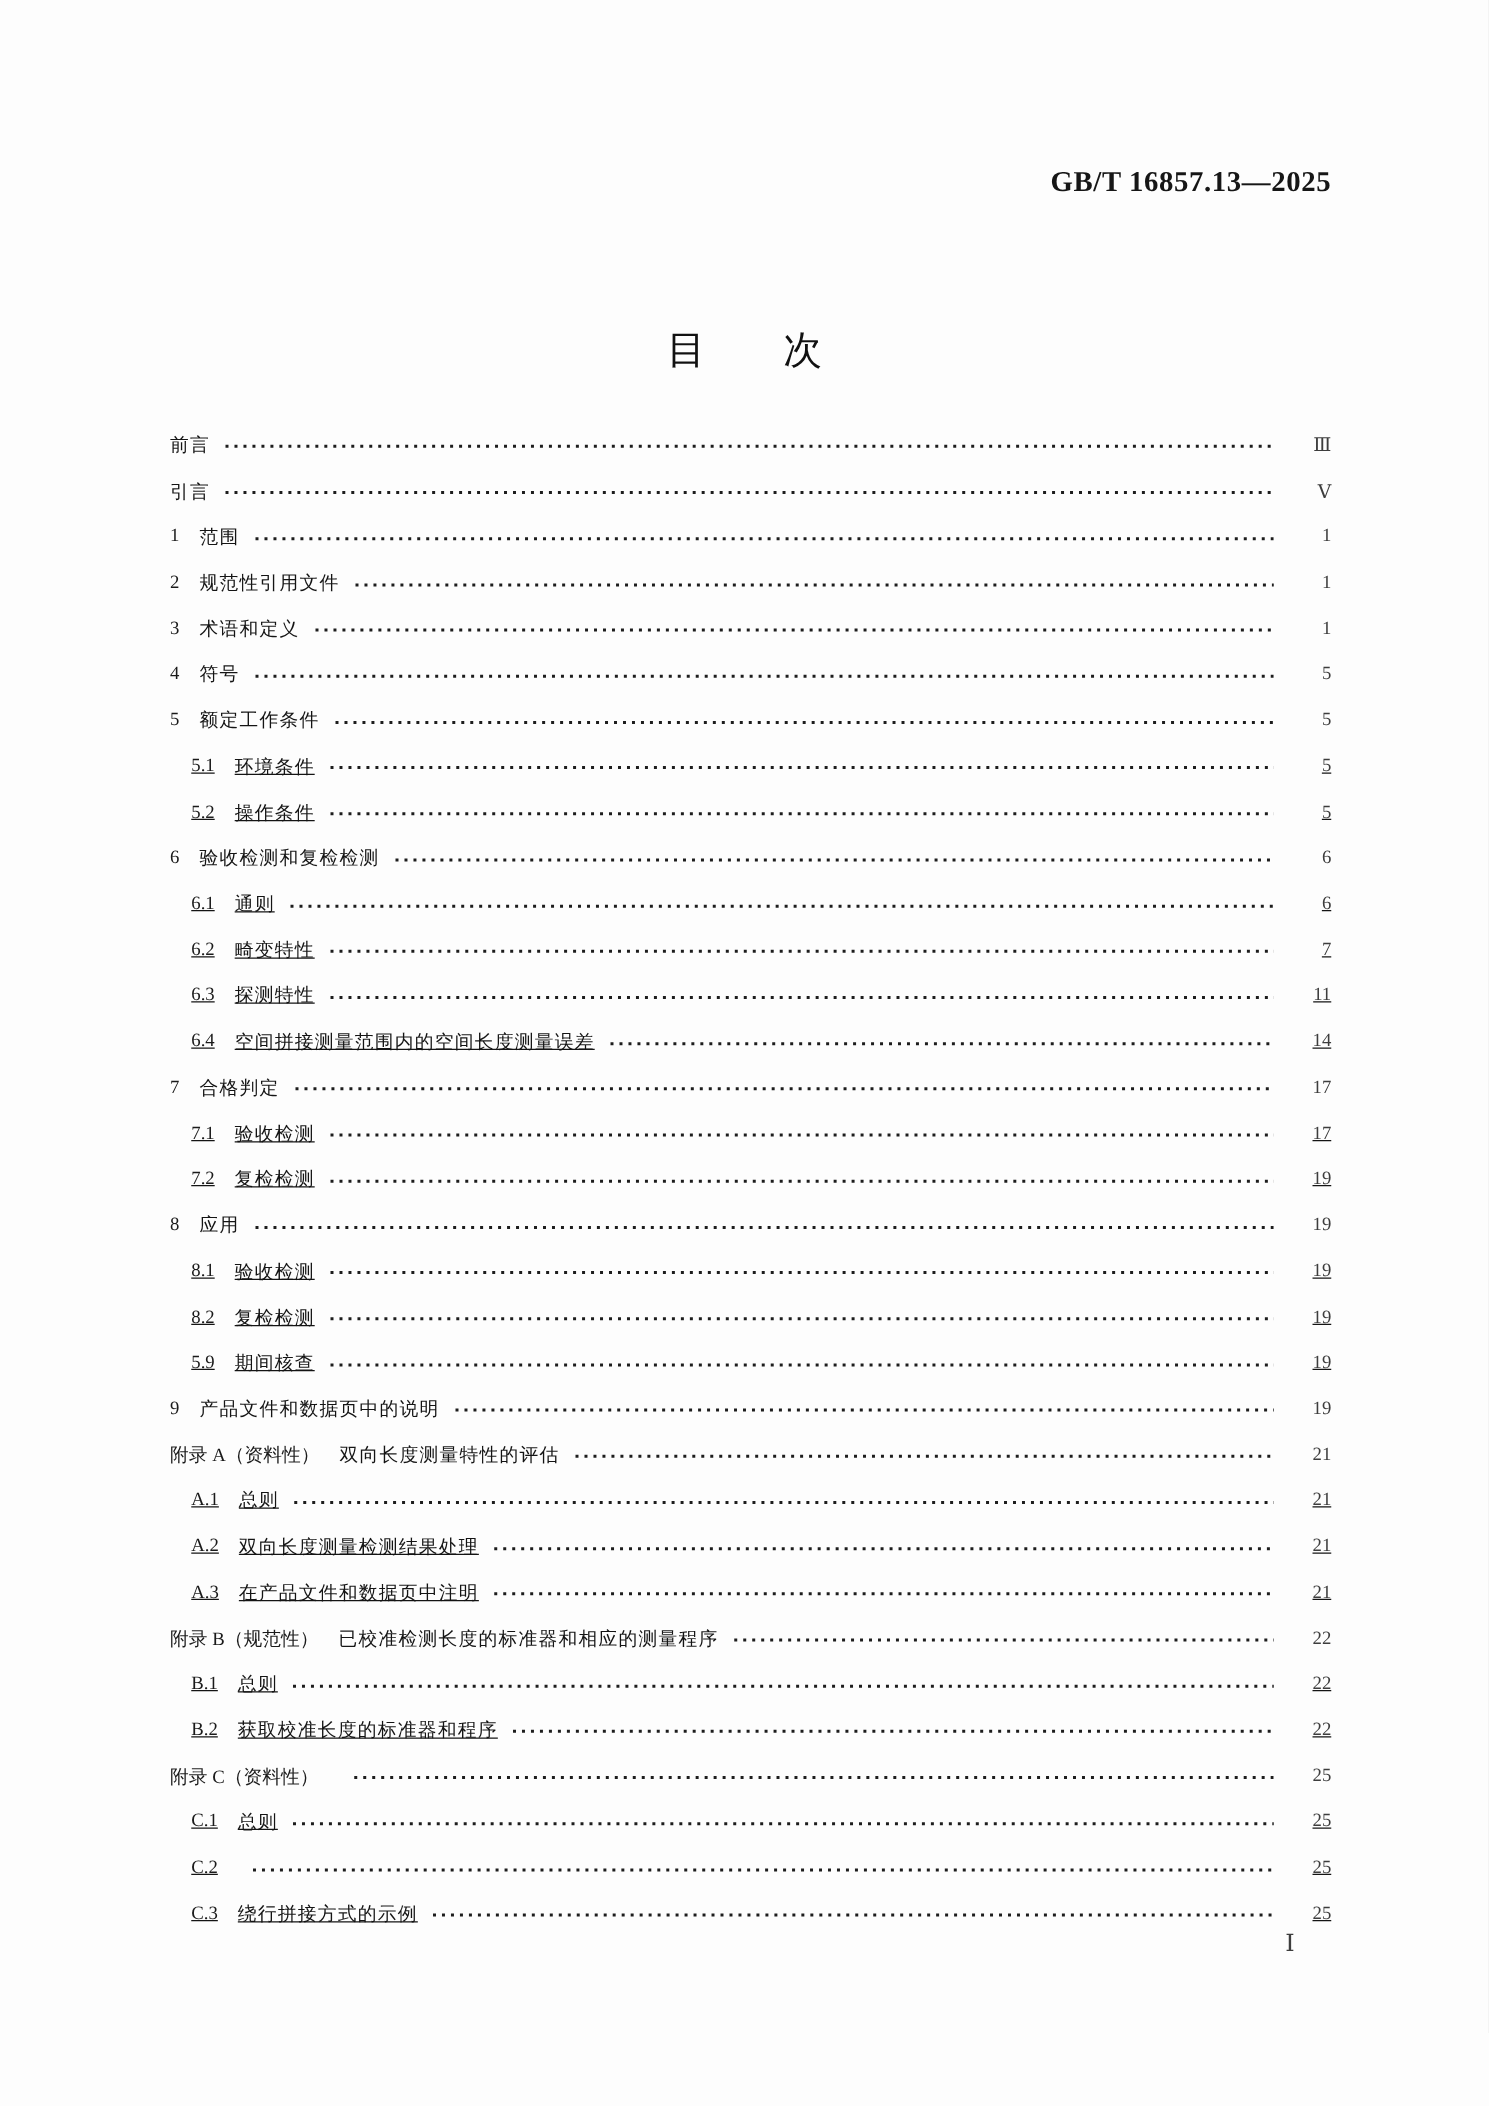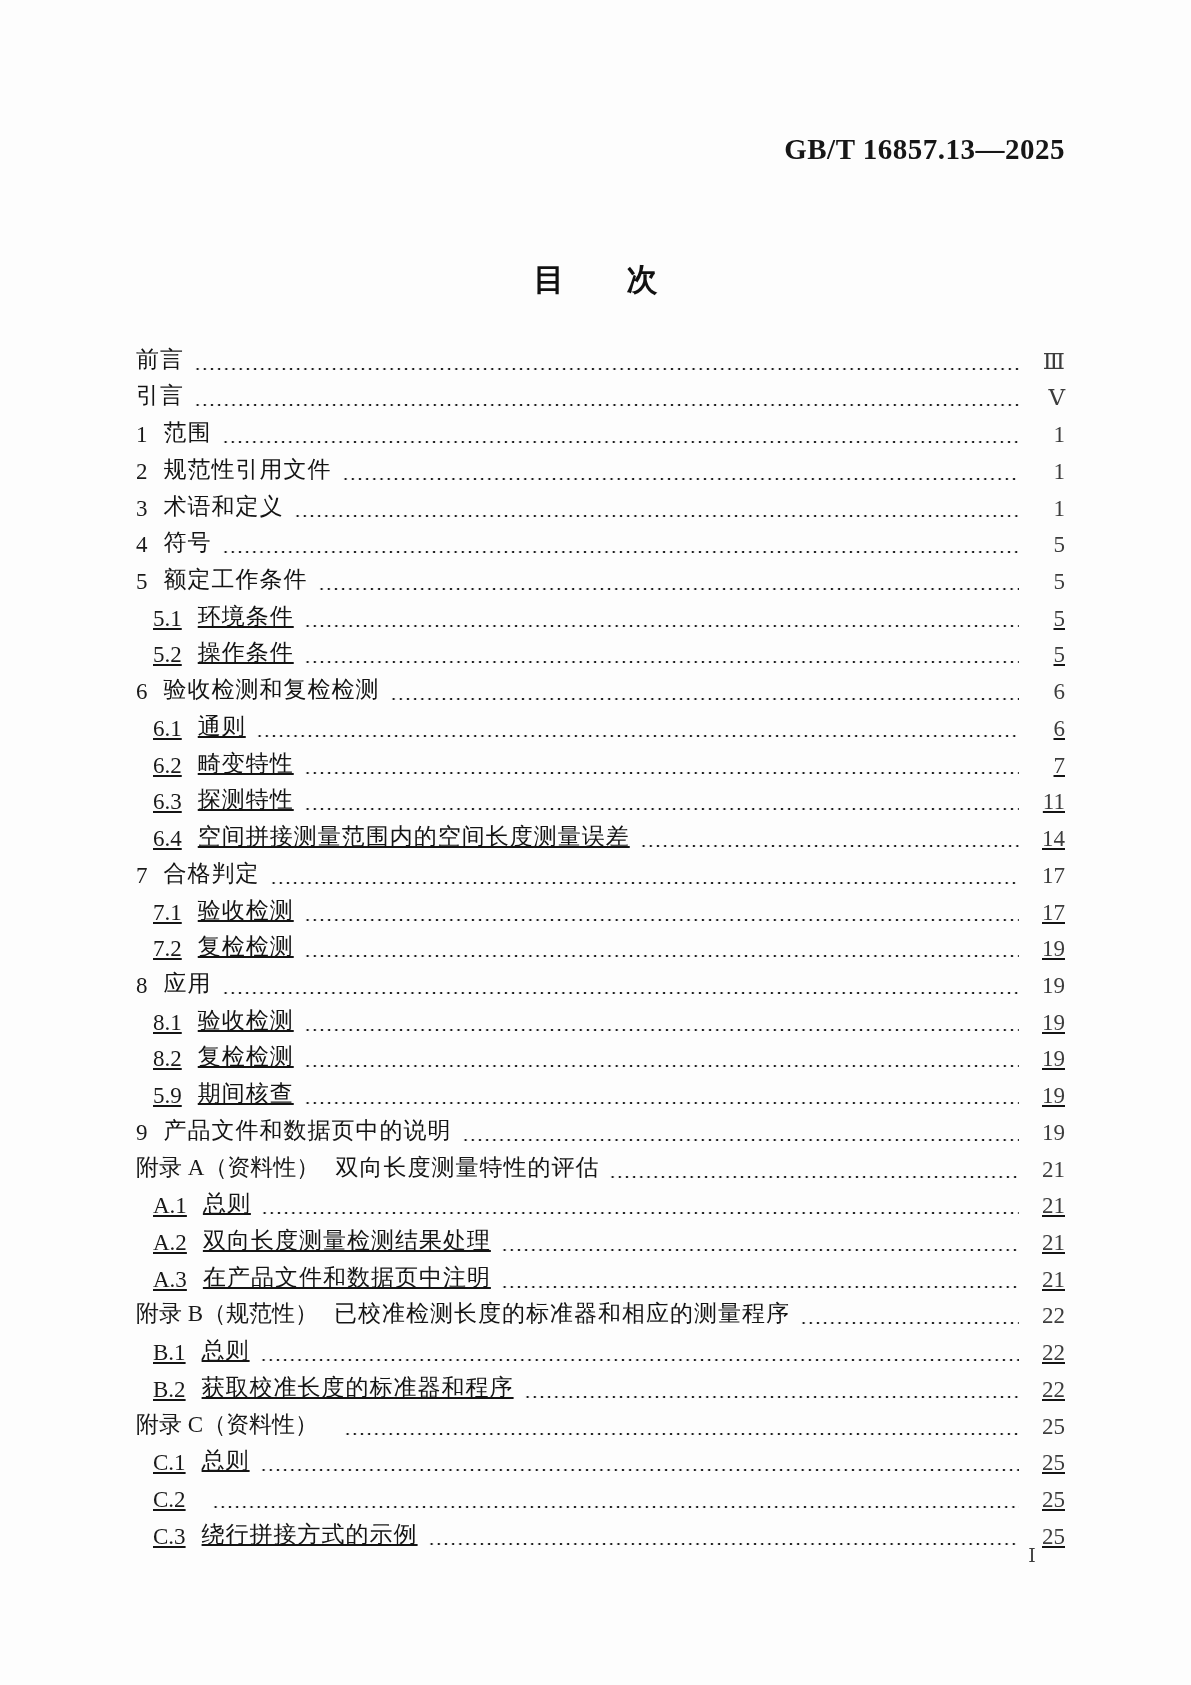--- a/index.html
+++ b/index.html
@@ -13,48 +13,48 @@
     width: 1191px;
     height: 1685px;
     background: #fdfdfd;
     margin: 0 auto;
     overflow: hidden;
   }
   .std-code {
     position: absolute;
     top: 133px;
     right: 126px;
-    font-size: 29px;
+    font-size: 23px;
     font-weight: bold;
     color: #161616;
     letter-spacing: 0.5px;
     font-family: "Liberation Serif", "DejaVu Serif", serif;
   }
   .doc-title {
     position: absolute;
     top: 238px;
     left: 0;
     right: 0;
     text-align: center;
     font-size: 31px;
-    font-weight: bold;
+    font-weight: normal;
     color: #111;
     font-family: "Liberation Serif", "DejaVu Serif", serif;
   }
   .toc {
     position: absolute;
     top: 338px;
     left: 136px;
     right: 126px;
   }
   .toc-row {
     height: 36.72px;
     display: flex;
-    align-items: flex-end;
-    font-size: 23px;
+    align-items: center;
+    font-size: 15px;
     color: #141414;
   }
   .toc-row.level-1 {
     padding-left: 17px;
     text-decoration: underline;
   }
   .toc-row .num {
     font-family: "Liberation Serif", "DejaVu Serif", serif;
     margin-right: 16px;
     white-space: nowrap;

